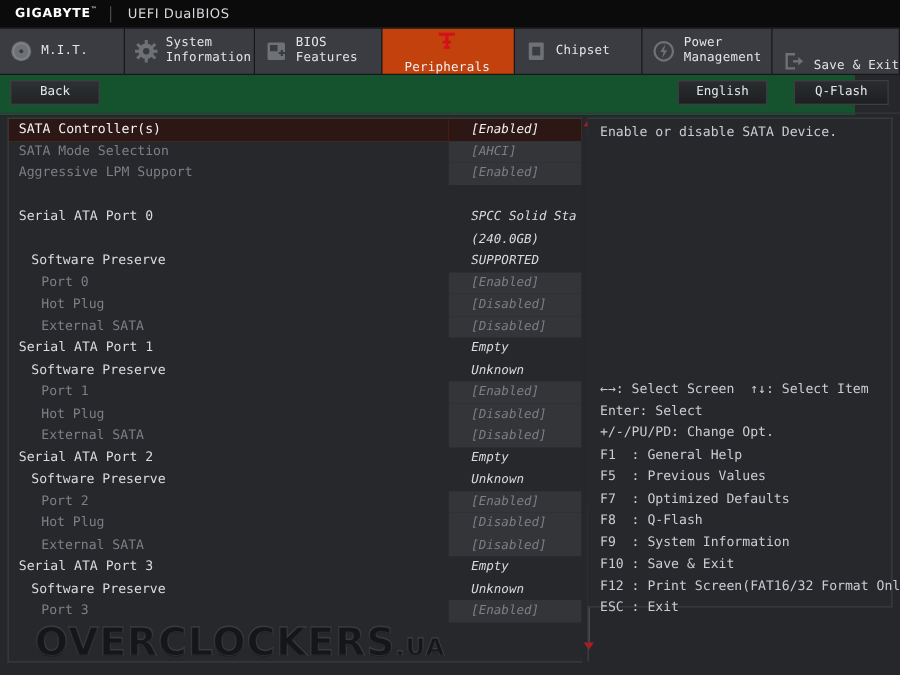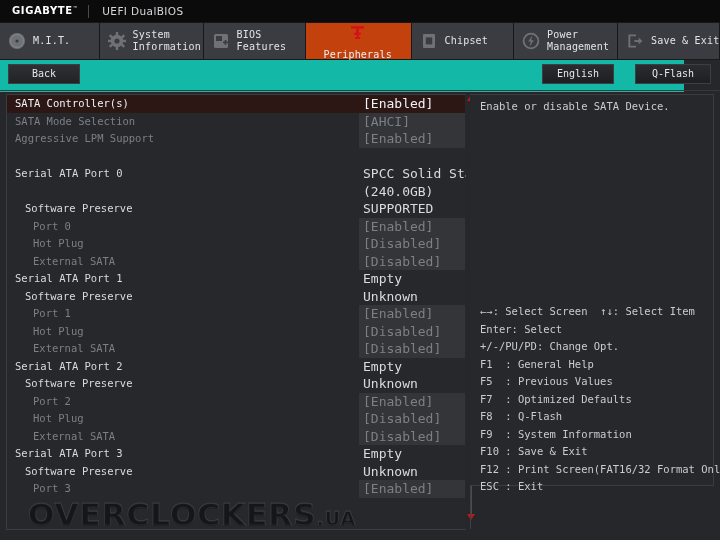--- a/index.html
+++ b/index.html
@@ -55,26 +55,26 @@
   .tab.active .tlabel{color:#f0f1f3;}
   .ticon{width:20px;height:20px;flex:0 0 20px;position:relative;}
   .ticon svg{display:block;}
 
   .tab-mit{width:100px;}
   .tab-sys{width:103px;}
   .tab-bios{width:103px;}
   .tab-per{width:106px;}
   .tab-chip{width:103px;}
   .tab-pwr{width:103px;}
-  .tab-save{width:101px;}
+  .tab-save{width:101px;align-items:flex-end;}
 
   
   .subbar{
     position:absolute;left:0;top:60px;width:684px;height:32px;
-    background:#14b8a6;
+    background:#14532d;
   }
   .btn{
     position:absolute;
     background:#2a2b2e;
     border:1px solid #3c3e42;
     color:#e4e6e9;
     font-size:10px;line-height:18px;
     text-align:center;
     box-sizing:border-box;
     cursor:default;
@@ -118,23 +118,23 @@
   .row{
     position:relative;height:17.5px;
     display:flex;align-items:center;
   }
   .row .lbl{
     position:absolute;left:8px;
     font-size:10.5px;line-height:13px;
     color:#d9dbdf;white-space:pre;
   }
   .row .val{
-    position:absolute;left:356px;
-    font-size:13px;line-height:13px;
-    color:#d9dbdf;white-space:pre;
+    position:absolute;left:370px;
+    font-size:10px;line-height:13px;
+    color:#d9dbdf;white-space:pre;font-style:italic;
   }
   .row.dim .lbl,.row.dim .val{color:#7c7f85;}
   .row.indent1 .lbl{left:18px;}
   .row.indent2 .lbl{left:26px;}
 
   
   .row.sel{background:#c2410c;}
   .row.sel .lbl,.row.sel .val{color:#f1f2f4;}
   .row.sel .selbar{
     position:absolute;left:0;top:0;width:352px;height:17.5px;

